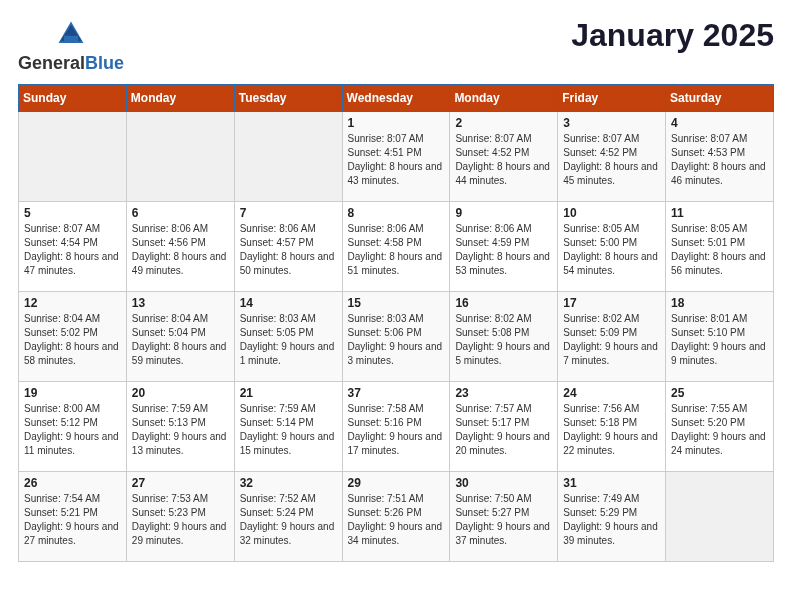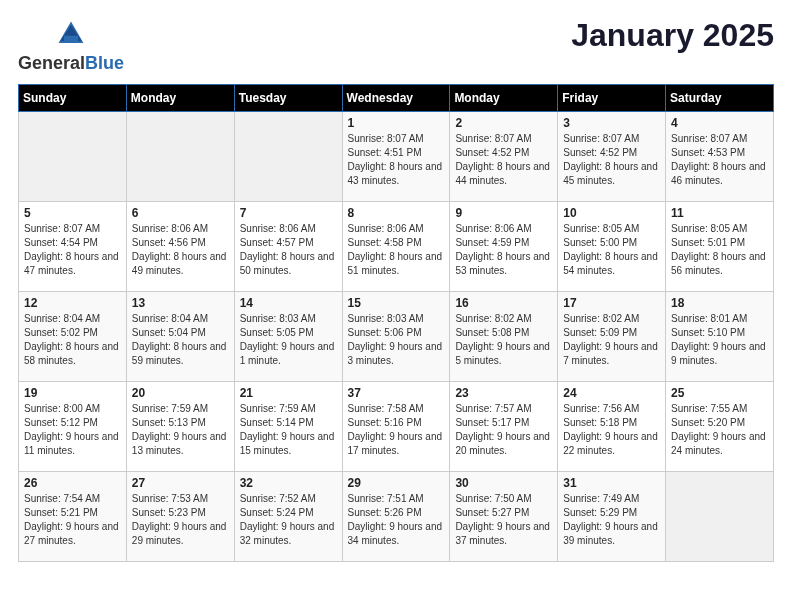--- a/index.html
+++ b/index.html
@@ -48,21 +48,21 @@
       font-size: 14px;
       color: #444;
       margin-top: 2px;
     }
     table {
       width: 100%;
       border-collapse: collapse;
       table-layout: fixed;
     }
     thead tr th {
-      background: #000000;
+      background: #c2410c;
       color: #fff;
       font-size: 12px;
       font-weight: bold;
       padding: 6px 4px;
       text-align: left;
       border: 1px solid #2B6CB0;
     }
     tbody tr td {
       border: 1px solid #ccc;
       vertical-align: top;

